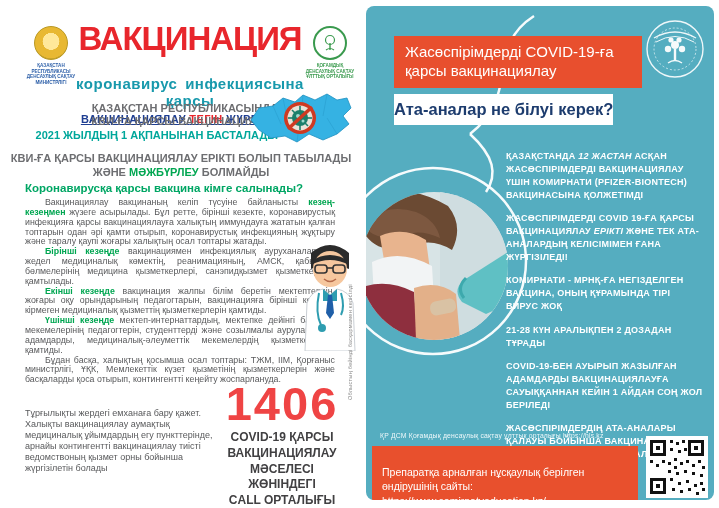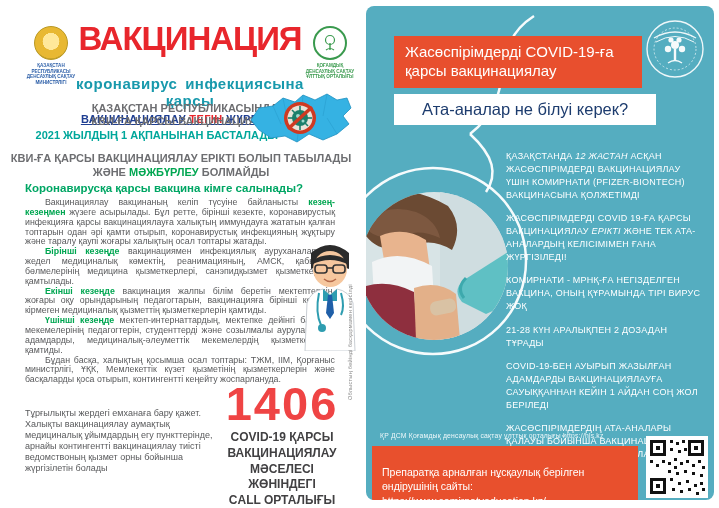--- a/index.html
+++ b/index.html
@@ -60,30 +60,30 @@
 
   
   .right-panel{position:absolute;left:366px;top:6px;width:348px;height:494px;
     background:#55adc0;border-radius:8px;overflow:hidden;}
 
   .deco-curves{position:absolute;left:0;top:0;width:230px;height:460px;pointer-events:none;}
 
   .rp-title-box{position:absolute;left:28px;top:30px;width:226px;background:#e84f2e;
     color:#ffffff;font-size:15px;line-height:1.25;padding:7px 11px;white-space:pre-line;}
   .rp-subtitle-box{position:absolute;left:28px;top:88px;background:#ffffff;color:#1d3c6e;
-    font-size:16.5px;font-weight:normal;padding:6px 28px;}
+    font-size:16.5px;font-weight:bold;padding:6px 0;}
 
   .rp-emblem{position:absolute;right:8px;top:12px;width:62px;height:62px;}
 
   .photo-circle{position:absolute;left:-6px;top:186px;width:148px;height:148px;border-radius:50%;
     overflow:hidden;}
   .photo-circle svg{display:block;}
 
   .bullets{position:absolute;left:140px;top:144px;width:198px;list-style:none;margin:0;padding:0;}
-  .bullets li{margin:0 0 10px 0;font-size:9px;font-weight:normal;color:#ffffff;
+  .bullets li{margin:0 0 10px 0;font-size:9px;font-weight:bold;color:#ffffff;
     letter-spacing:0.25px;line-height:1.45;}
   .bullets .em{font-style:italic;}
 
   .rp-footnote{position:absolute;left:14px;top:426px;font-size:6.8px;color:#eef8fa;letter-spacing:0.2px;}
 
   .rp-red-box{position:absolute;left:6px;top:440px;width:246px;background:#e8502d;
     color:#ffffff;font-size:10.5px;line-height:1.35;padding:5px 10px;white-space:pre-line;}
   .rp-red-box .box-link{display:block;}
 
   .qr-wrap{position:absolute;right:6px;top:430px;width:62px;height:62px;background:#ffffff;padding:2px;box-sizing:border-box;}

